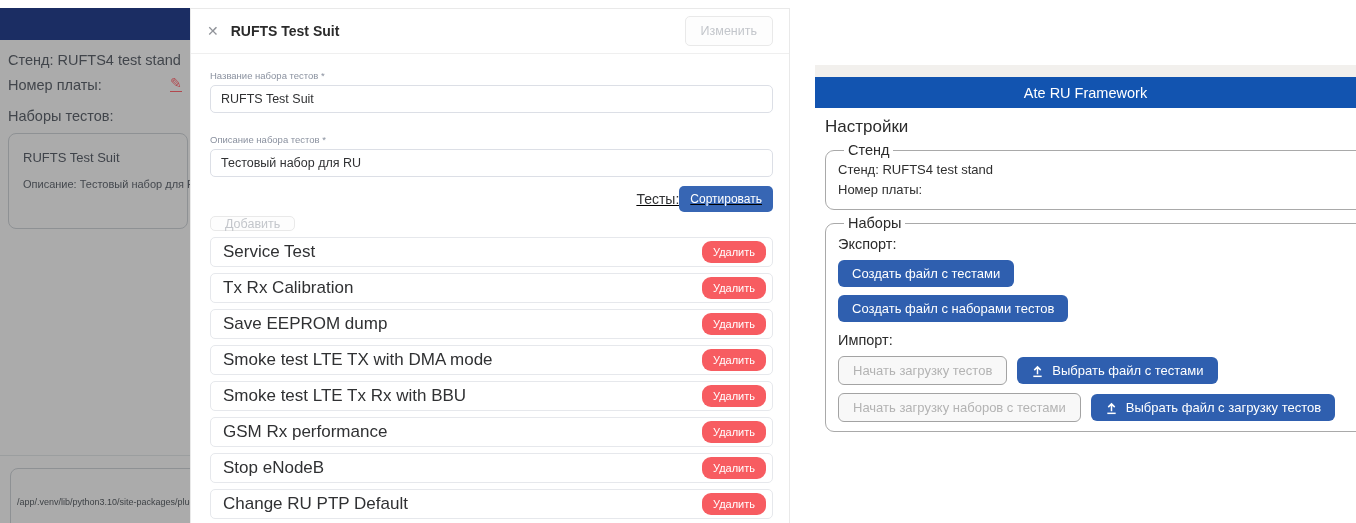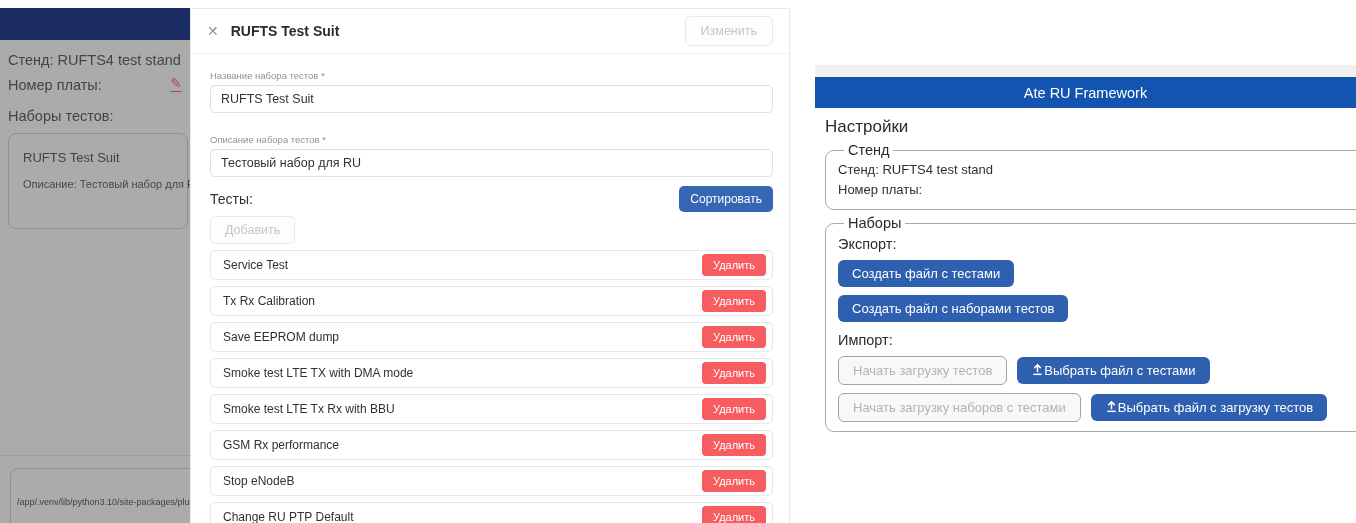--- a/index.html
+++ b/index.html
@@ -35,55 +35,55 @@
   .btn { display:inline-flex; align-items:center; justify-content:center; border-radius:5px;
          font-family:"Liberation Sans", sans-serif; cursor:pointer; border:none; }
   .btn-disabled { background:#fdfdfd; border:1px solid #e9e9e9; color:#c3c6cb; cursor:not-allowed; }
   .edit-btn { font-size:12.5px; padding:7px 15px; }
   .modal-body { padding:16px 16px 0 19px; }
   .field-label { font-size:9.5px; color:#8a919f; display:block; }
   .text-input { width:100%; height:28px; margin-top:4px; border:1px solid #dcdfe6; border-radius:5px;
                 padding:0 10px; font-size:12.5px; color:#303133; outline:none;
                 font-family:"Liberation Sans", sans-serif; }
   .label2 { margin-top:21px; }
-  .tests-row { margin-top:10px; height:24px; display:flex; align-items:center; justify-content:space-between; }
+  .tests-row { margin-top:10px; height:24px; display:flex; align-items:center; justify-content:flex-end;text-decoration:underline; }
   .tests-heading { font-size:14px; color:#303133; }
   .btn-primary { background:#3766b4; color:#fff; }
   .sort-btn { font-size:12px; padding:6px 11px; }
   .select-row { margin-top:5px; display:flex; gap:10px; }
   .select-box { flex:1; height:28px; border:1px solid #e1e4ea; border-radius:5px; display:flex;
                 align-items:center; padding:0 10px; cursor:pointer; }
   .select-placeholder { flex:1; font-size:12.5px; color:#a8abb2; }
   .select-arrow { color:#c0c4cc; font-size:10px; }
-  .add-btn { font-size:12.5px; padding:0 14px; height:28px; }
+  .add-btn { font-size:12.5px; padding:0 14px; height:15px; }
   .test-item { margin-top:6px; height:30px; border:1px solid #e6e8ec; border-radius:5px;
                display:flex; align-items:center; padding:0 6px 0 12px; justify-content:space-between;
                background:#fff; }
-  .test-name { font-size:12px; color:#303133; }
+  .test-name { font-size:17px; color:#303133; }
   .btn-danger { background:#f75c61; color:#fff; }
-  .del-btn { font-size:11px; padding:5px 11px; border-radius:4px; }
+  .del-btn { font-size:11px; padding:5px 11px; border-radius:9px; }
 
   
   .right-panel { position:absolute; left:815px; top:0; width:541px; height:523px; background:#fff; overflow:hidden; }
   .rp-topstrip { position:absolute; left:0; top:65px; width:541px; height:12px; background:#f2f0ed; }
   .rp-header { position:absolute; left:0; top:77px; width:541px; height:31px; background:#1254b0;
                color:#fff; font-size:14.5px; display:flex; align-items:center; justify-content:center; }
   .rp-content { position:absolute; left:10px; top:108px; width:720px; }
   .rp-title { font-size:17px; color:#2b2b2b; font-weight:normal; margin-top:9px; }
   fieldset { border:1px solid #a9a9a9; border-radius:9px; margin-top:5px; padding:2px 12px 9px 12px; width:700px; }
   legend { font-size:14.5px; color:#2b2b2b; padding:0 4px; margin-left:6px; }
   .fs-line { font-size:13px; color:#2f2f2f; line-height:1.55; }
   .section-label { font-size:14.5px; color:#2b2b2b; margin-top:3px; }
   .stack-btn { display:block; font-size:13px; padding:6px 14px; border-radius:6px; margin-top:8px;
                background:#2f5faf; color:#fff; }
   .import-row { display:flex; gap:10px; margin-top:8px; align-items:center; }
   .ghost-btn { font-size:13px; padding:6px 14px; border-radius:6px; background:#f8f8f8;
                border:1px solid #a3a3a3; color:#b3b3b3; cursor:not-allowed; }
   .upload-btn { font-size:13px; padding:6px 14px; border-radius:6px; background:#2f5faf; color:#fff;
-                display:inline-flex; align-items:flex-start; }
+                display:inline-flex; align-items:flex-end; gap:8px; }
   .upload-icon svg { display:block; }
 </style>
 </head>
 <body>
 
 <div class="stage">
 
   <div class="left-panel">
     <div class="left-topstrip"></div>
     <div class="left-navbar"></div>

